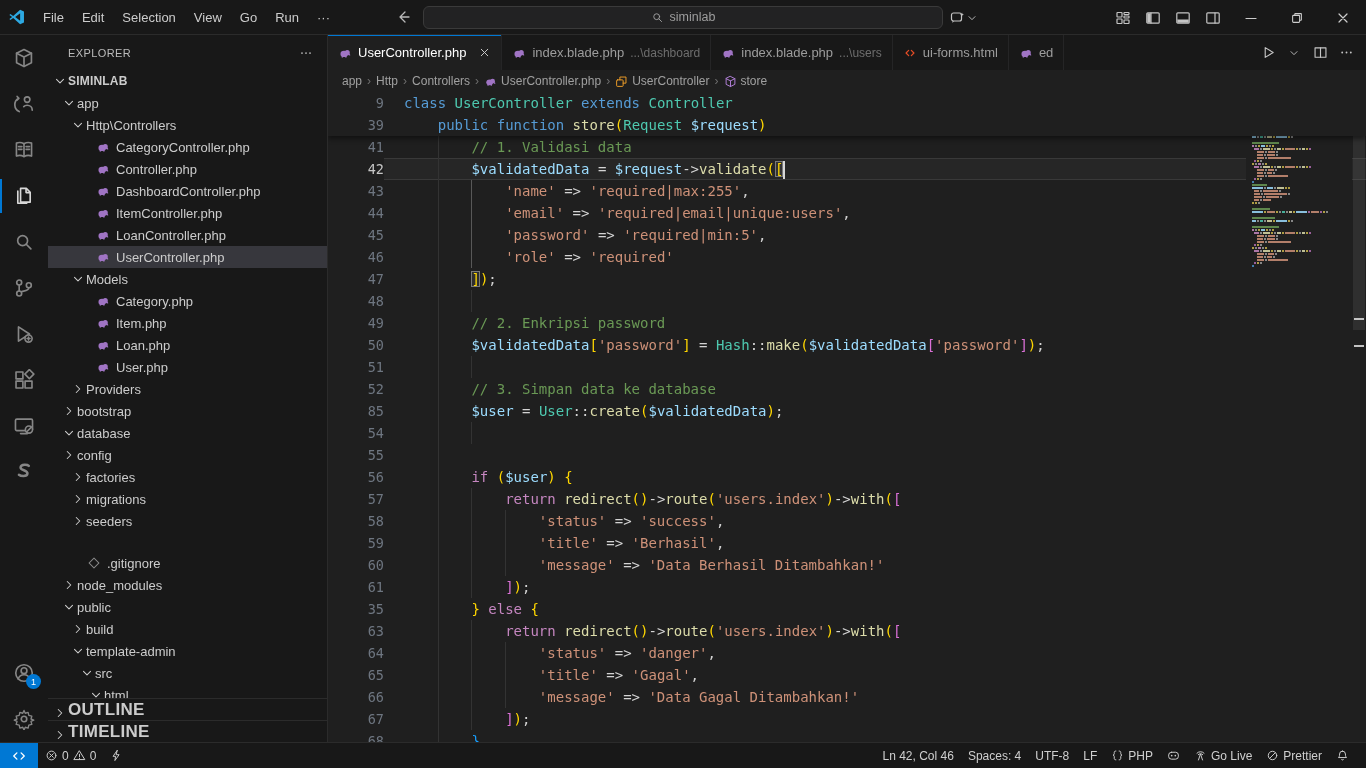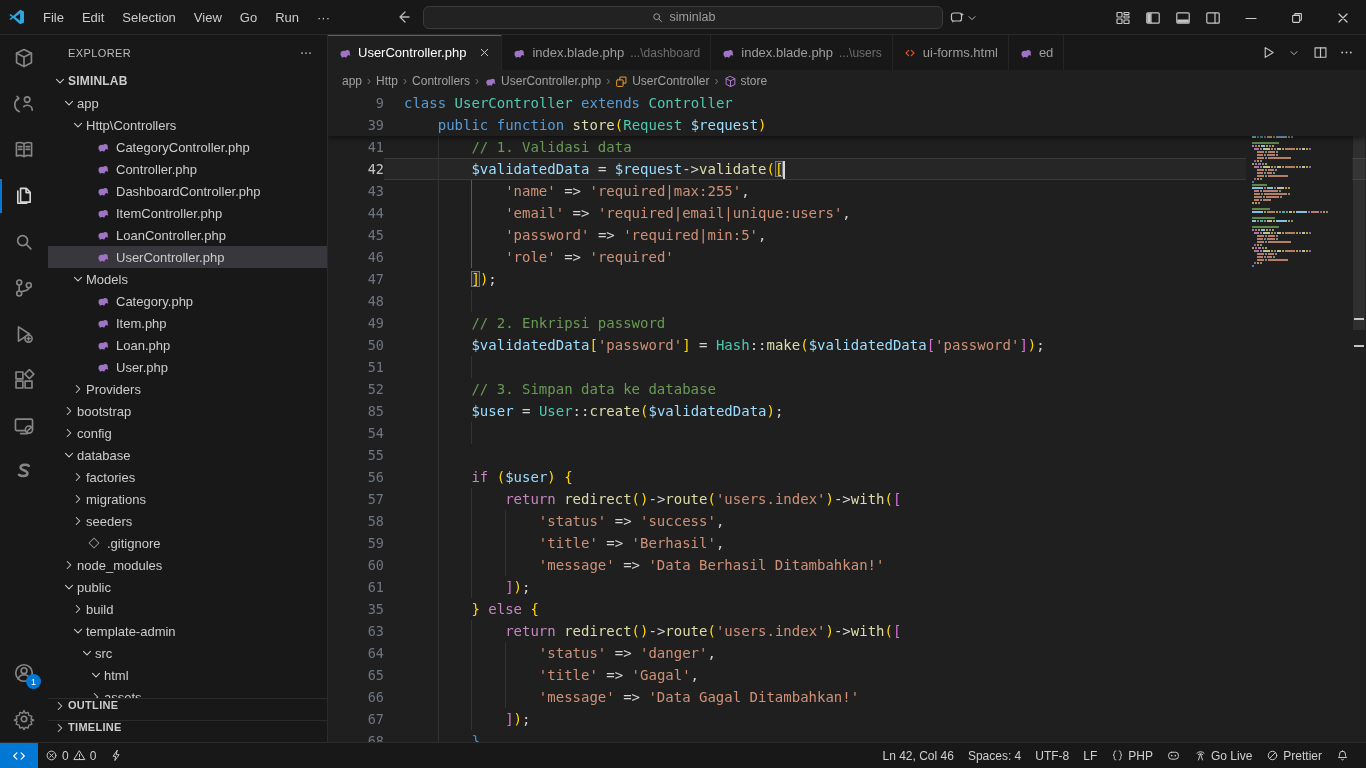--- a/index.html
+++ b/index.html
@@ -39,21 +39,21 @@
   .sb-header { height:35px; display:flex; align-items:center; padding:0 14px 0 20px; font-size:11px;
     letter-spacing:.4px; color:#bbbbbb; flex:0 0 auto; }
   .sb-header .sp { flex:1; }
   .tree { flex:1; overflow:hidden; font-size:13px; }
   .row { height:22px; display:flex; align-items:center; color:#cccccc; white-space:nowrap; }
   .row.sel { background:#37373d; }
   .row .chev { width:16px; display:flex; justify-content:center; color:#cccccc; flex:0 0 16px; }
   .row .ficon { width:16px; display:flex; justify-content:center; margin-right:5px; flex:0 0 16px; }
   .row.root { font-weight:bold; font-size:12px; letter-spacing:.2px; }
   .sb-panels { flex:0 0 auto; }
-  .sb-panel { height:22px; border-top:1px solid #2b2b2b; display:flex; align-items:flex-start; font-size:11px;
+  .sb-panel { height:22px; border-top:1px solid #2b2b2b; display:flex; align-items:flex-end; font-size:17px;
     font-weight:bold; letter-spacing:.3px; color:#cccccc; padding-left:4px; }
   .sb-panel .chev { width:16px; display:flex; justify-content:center; }
 
   
   .editor { position:absolute; top:35px; bottom:26px; left:328px; right:0; background:#1f1f1f; overflow:hidden; }
   .tabbar { height:35px; background:#181818; display:flex; align-items:stretch; }
   .tab { display:flex; align-items:center; gap:6px; padding:0 10px; font-size:13px; color:#9d9d9d;
     background:#181818; border-right:1px solid #252526; position:relative; }
   .tab .detail { color:#6e6e6e; font-size:12px; }
   .tab.active { background:#1f1f1f; color:#ffffff; }
@@ -497,33 +497,33 @@
         <span class="chev">
           <svg width="14" height="14" viewBox="0 0 16 16" fill="none" stroke="currentColor" stroke-width="1.2" stroke-linecap="round" stroke-linejoin="round">
             <path d="M6 4l4 4-4 4"></path>
           </svg>
         </span>
         <span>bootstrap</span>
       </div>
       <div class="row" style="padding-left: 13px;">
         <span class="chev">
           <svg width="14" height="14" viewBox="0 0 16 16" fill="none" stroke="currentColor" stroke-width="1.2" stroke-linecap="round" stroke-linejoin="round">
+            <path d="M4 6.2l4 4 4-4"></path>
+          </svg>
+        </span>
+        <span>database</span>
+      </div>
+      <div class="row" style="padding-left: 13px;">
+        <span class="chev">
+          <svg width="14" height="14" viewBox="0 0 16 16" fill="none" stroke="currentColor" stroke-width="1.2" stroke-linecap="round" stroke-linejoin="round">
             <path d="M6 4l4 4-4 4"></path>
           </svg>
         </span>
         <span>config</span>
       </div>
-      <div class="row" style="padding-left: 13px;">
-        <span class="chev">
-          <svg width="14" height="14" viewBox="0 0 16 16" fill="none" stroke="currentColor" stroke-width="1.2" stroke-linecap="round" stroke-linejoin="round">
-            <path d="M4 6.2l4 4 4-4"></path>
-          </svg>
-        </span>
-        <span>database</span>
-      </div>
       <div class="row" style="padding-left: 22px;">
         <span class="chev">
           <svg width="14" height="14" viewBox="0 0 16 16" fill="none" stroke="currentColor" stroke-width="1.2" stroke-linecap="round" stroke-linejoin="round">
             <path d="M6 4l4 4-4 4"></path>
           </svg>
         </span>
         <span>factories</span>
       </div>
       <div class="row" style="padding-left: 22px;">
         <span class="chev">
@@ -534,21 +534,21 @@
         <span>migrations</span>
       </div>
       <div class="row" style="padding-left: 22px;">
         <span class="chev">
           <svg width="14" height="14" viewBox="0 0 16 16" fill="none" stroke="currentColor" stroke-width="1.2" stroke-linecap="round" stroke-linejoin="round">
             <path d="M6 4l4 4-4 4"></path>
           </svg>
         </span>
         <span>seeders</span>
       </div>
-      <div class="row" style="padding-left: 22px;">
+      <div class="row" style="padding-left: 22px; margin-top: 20px;">
         <span class="chev"></span>
         <span class="ficon">
           <svg width="14" height="14" viewBox="0 0 16 16" fill="none" stroke="currentColor" stroke-width="1.2" stroke-linecap="round" stroke-linejoin="round">
             <rect x="4" y="4" width="8" height="8" transform="rotate(45 8 8)" stroke="#8b8b8b"></rect>
           </svg>
         </span>
         <span>.gitignore</span>
       </div>
       <div class="row" style="padding-left: 13px;">
         <span class="chev">

